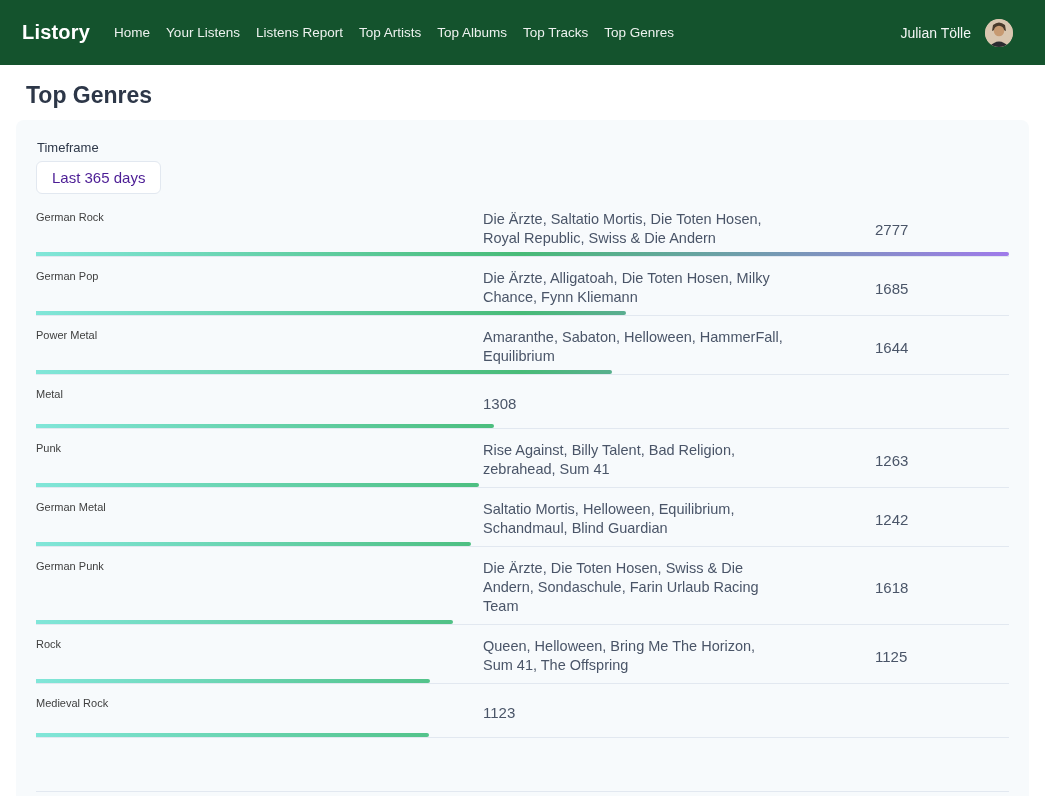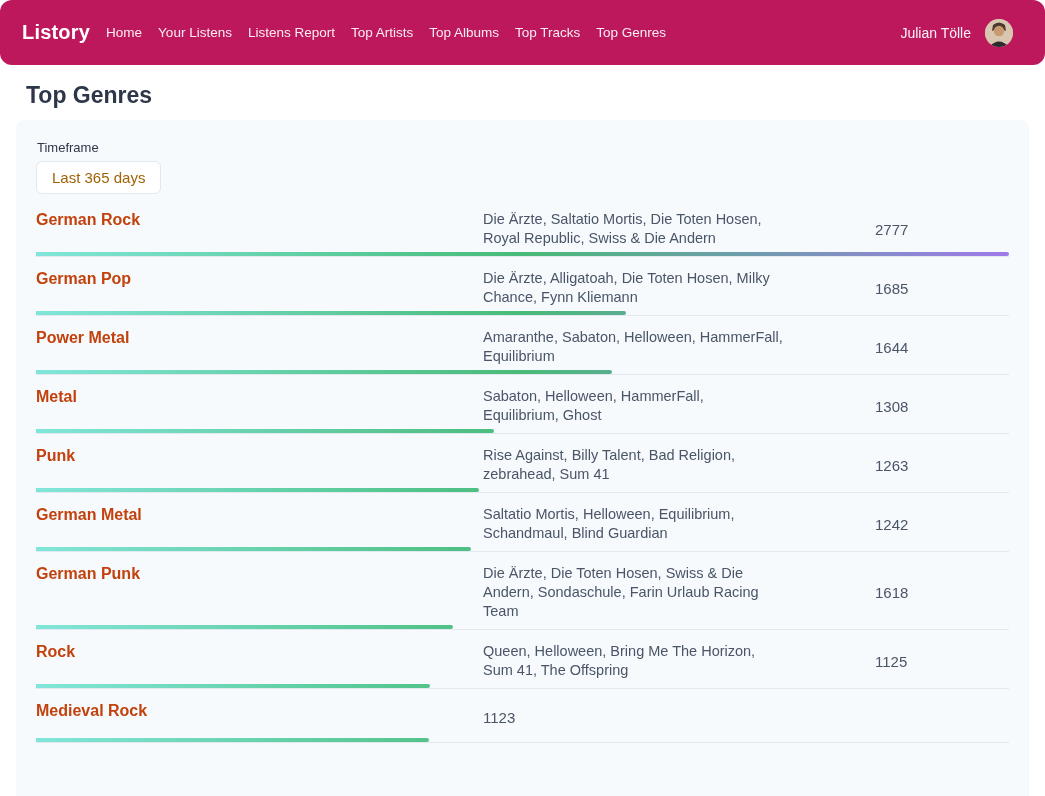--- a/index.html
+++ b/index.html
@@ -1,29 +1,28 @@
 <!DOCTYPE html>
 <html><head>
 <meta charset="utf-8">
 <style>
   * { margin: 0; padding: 0; box-sizing: border-box; }
   html, body { width: 1045px; height: 796px; overflow: hidden; background: #ffffff;
     font-family: "Liberation Sans", sans-serif; }
 
   
   .topnav {
-    height: 65px; background: #be185d; display: flex; align-items: center;
+    height: 65px; background: #14532d; display: flex; align-items: center;
     padding: 0 32px 0 22px;
-    border-radius: 12px;
   }
   .logo {
     color: #ffffff; font-size: 20px; font-weight: 700; letter-spacing: 0.2px;
     cursor: pointer;
   }
-  .nav-items { display: flex; align-items: center; margin-left: 8px; }
+  .nav-items { display: flex; align-items: center; margin-left: 16px; }
   .nav-item {
     color: rgba(255,255,255,0.92); font-size: 13.5px; padding: 6px 8px;
     cursor: pointer; white-space: nowrap;
   }
   .spacer { flex: 1; }
   .user { display: flex; align-items: center; gap: 14px; cursor: pointer; }
   .user-name { color: rgba(255,255,255,0.95); font-size: 14px; }
   .avatar {
     width: 28px; height: 28px; border-radius: 50%; overflow: hidden;
     background: #d8c3ab; flex: 0 0 auto;
@@ -38,34 +37,34 @@
   .card {
     background: #f7fafc; border-radius: 8px; padding: 20px 20px 0 20px;
     min-height: 700px;
   }
 
   
   .tf-label { font-size: 13px; color: #2d3748; margin-left: 1px; }
   .tf-button {
     margin-top: 6px; display: inline-block; background: #ffffff;
     border: 1px solid #e2e8f0; border-radius: 6px; padding: 7px 15px;
-    font-size: 15px; color: #a16207; cursor: pointer;
+    font-size: 15px; color: #4c1d95; cursor: pointer;
     font-family: "Liberation Sans", sans-serif;
   }
   .tf-wrap { margin-bottom: 4px; }
 
   
   .rows { width: 100%; }
   .row {
     position: relative; display: grid;
     grid-template-columns: 447px 1fr 134px;
     border-bottom: 1px solid #e2e8f0;
     padding: 12px 0 8px 0; min-height: 54px;
   }
-  .g-name { font-size: 16px; font-weight: 700; color: #c2410c; padding-top: 1px; }
+  .g-name { font-size: 11px; font-weight: 400; color: #404040; padding-top: 1px; }
   .g-artists { font-size: 14.5px; color: #4a5568; line-height: 19px; max-width: 300px; }
   .g-count { font-size: 15px; color: #4a5568; align-self: center; text-align: left; }
   .g-bar {
     position: absolute; left: 0; bottom: 0; height: 4px;
     background-image: linear-gradient(90deg, #81e6d9 0%, #48bb78 50%, #9f7aea 100%);
     background-repeat: no-repeat; border-radius: 0 2px 2px 0;
   }
 </style>
 </head>
 <body>
@@ -118,21 +117,20 @@
     <div class="g-bar" style="width: 60.68%; background-size: 164.81% 100%;"></div>
   </div>
         <div class="row">
     <div class="g-name">Power Metal</div>
     <div class="g-artists">Amaranthe, Sabaton, Helloween, HammerFall, Equilibrium</div>
     <div class="g-count">1644</div>
     <div class="g-bar" style="width: 59.2%; background-size: 168.92% 100%;"></div>
   </div>
         <div class="row">
     <div class="g-name">Metal</div>
-    <div class="g-artists">Sabaton, Helloween, HammerFall, Equilibrium, Ghost</div>
     <div class="g-count">1308</div>
     <div class="g-bar" style="width: 47.1%; background-size: 212.31% 100%;"></div>
   </div>
         <div class="row">
     <div class="g-name">Punk</div>
     <div class="g-artists">Rise Against, Billy Talent, Bad Religion, zebrahead, Sum 41</div>
     <div class="g-count">1263</div>
     <div class="g-bar" style="width: 45.48%; background-size: 219.87% 100%;"></div>
   </div>
         <div class="row">

